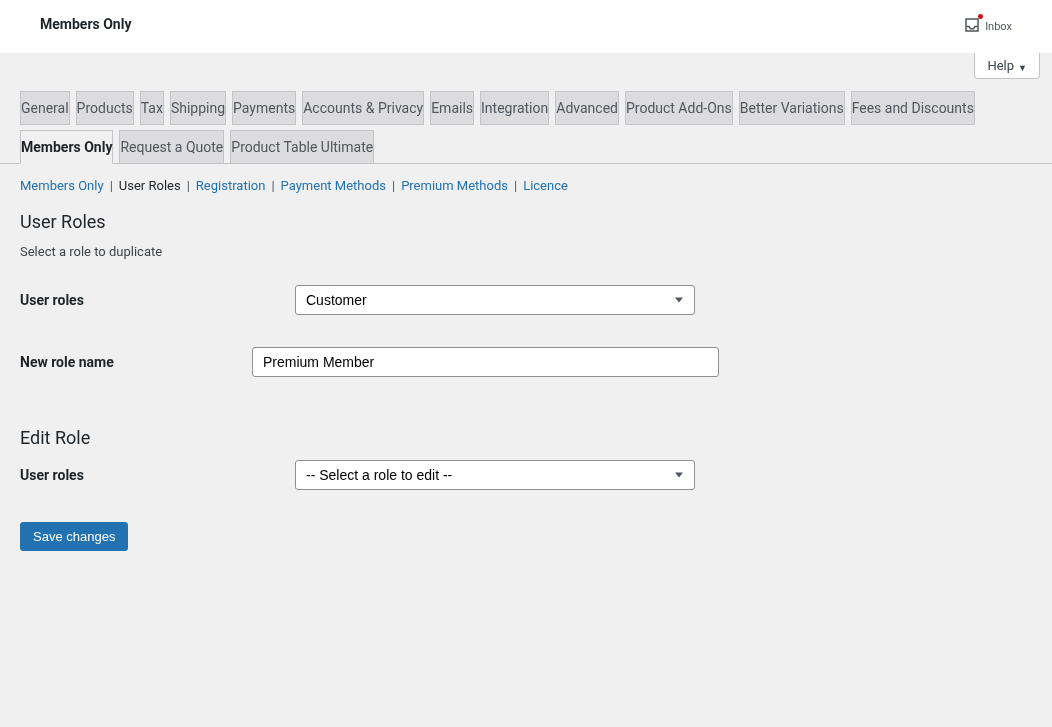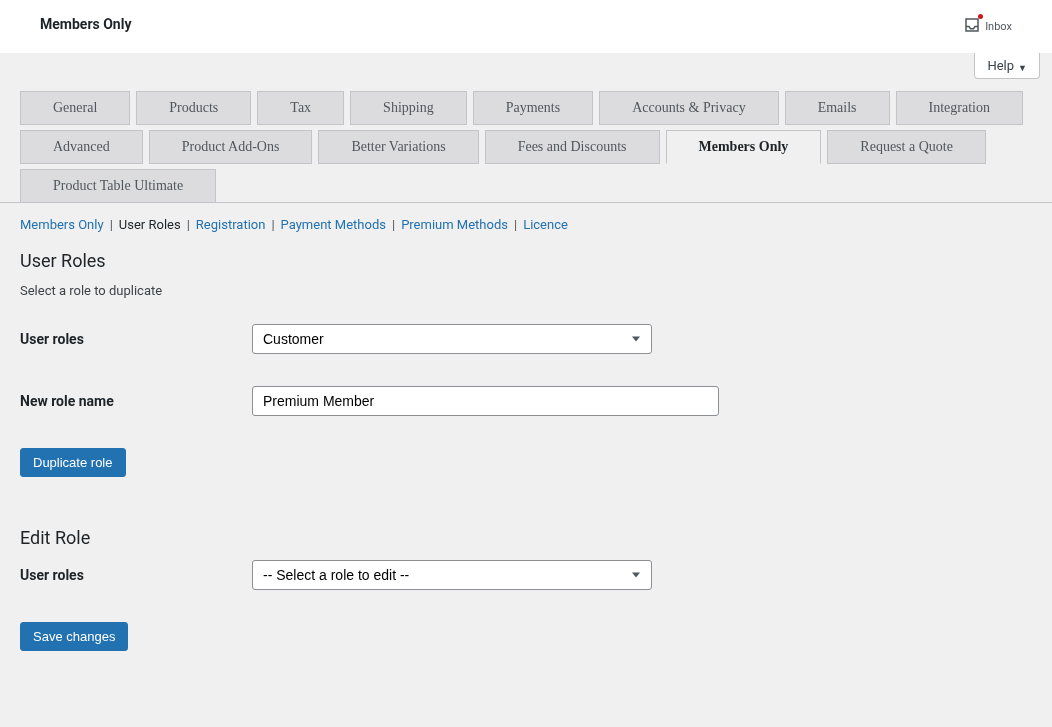--- a/index.html
+++ b/index.html
@@ -78,26 +78,25 @@
     .tabs-row {
       padding: 12px 20px 0 20px;
       display: flex;
       flex-wrap: wrap;
       gap: 6px;
       border-bottom: 1px solid #c3c4c7;
     }
     .tab {
       background: #dcdcde;
       border: 1px solid #c3c4c7;
-      padding: 8px 32px;
+      padding: 8px 0;
       cursor: pointer;
       font-size: 14px;
       color: #50575e;
       margin-bottom: -1px;
-      font-family: Liberation Serif, serif;
     }
     .tab.active {
       background: #f0f0f1;
       border-bottom: 1px solid #f0f0f1;
       font-weight: 700;
       color: #1d2327;
     }
     .subnav {
       padding: 14px 20px;
       display: flex;
@@ -139,20 +138,21 @@
       font-weight: 700;
       font-size: 14px;
       color: #1d2327;
     }
     .form-control {
       flex: 0 0 auto;
     }
     .select-wrap {
       position: relative;
       width: 400px;
+      margin-left: 43px;
     }
     .select-wrap select {
       width: 100%;
       padding: 6px 30px 6px 10px;
       font-size: 14px;
       border: 1px solid #8c8f94;
       border-radius: 3px;
       background: #fff;
       appearance: none;
       -webkit-appearance: none;
@@ -263,21 +263,20 @@
       </div>
     </div>
 
     <div class="form-row">
       <div class="form-label">New role name</div>
       <div class="form-control">
         <input type="text" value="Premium Member" style="">
       </div>
     </div>
 
-    <button class="btn">Duplicate role</button>
 
     <div class="section-gap">
       <h2 class="section-heading">Edit Role</h2>
 
       <div class="form-row">
         <div class="form-label">User roles</div>
         <div class="form-control">
           <div class="select-wrap">
             <select>
               <option>-- Select a role to edit --</option>

